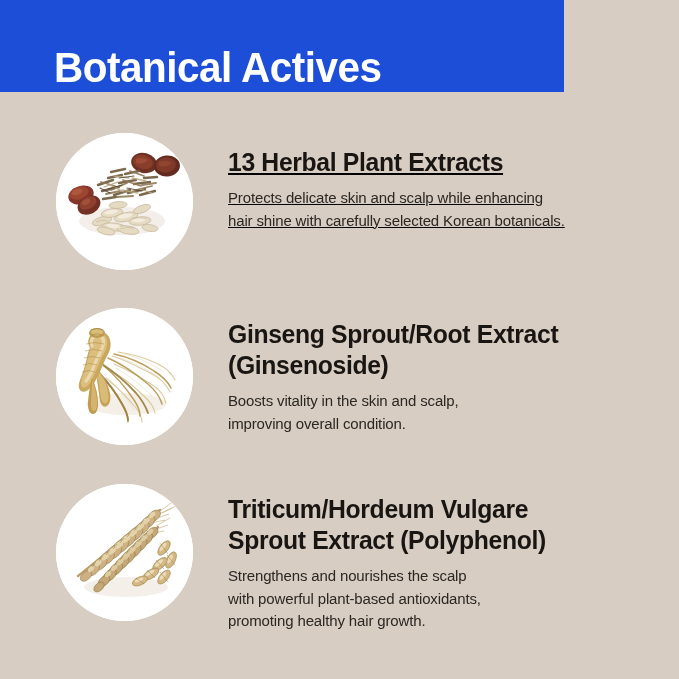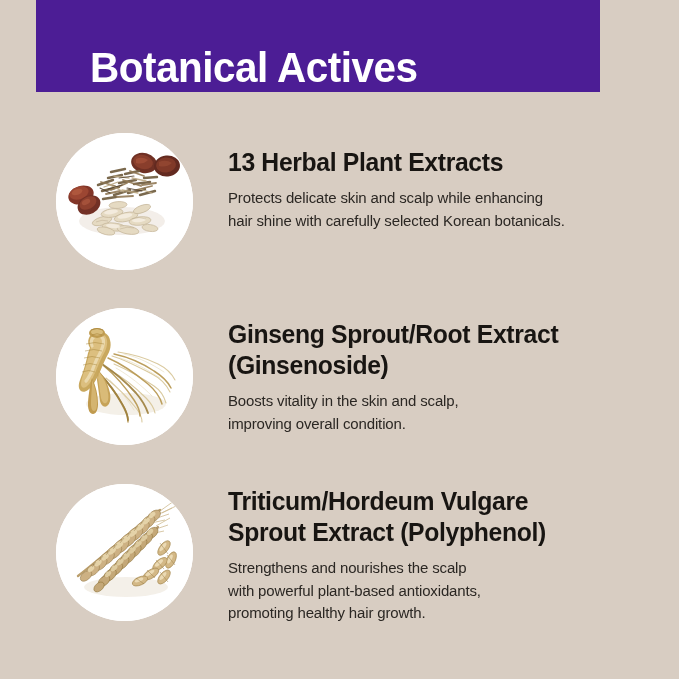--- a/index.html
+++ b/index.html
@@ -21,23 +21,22 @@
     height: 679px;
     background: #d8cdc2;
   }
   
   .header-band {
     position: absolute;
     left: 0;
     top: 0;
     width: 564px;
     height: 92px;
-    background: #4c1d95;
+    background: #1d4ed8;
     box-sizing: border-box;
-    margin-left: 36px;
   }
   .header-title {
     position: absolute;
     left: 54px;
     top: 42px;
     margin: 0;
     font-family: "Liberation Sans", sans-serif;
     font-size: 43px;
     font-weight: bold;
     line-height: 50px;
@@ -101,23 +100,23 @@
     margin: 9px 0 0 0;
     font-family: "Liberation Sans", sans-serif;
     font-size: 15.4px;
     font-weight: normal;
     line-height: 22.5px;
     letter-spacing: -0.15px;
     color: #2b2723;
     transform: scaleX(0.975);
     transform-origin: left top;
   }
-  .feature-row[data-row="0"] .feature-text { top: 14px; }
+  .feature-row[data-row="0"] .feature-text { top: 14px; text-decoration: underline; }
   .feature-row[data-row="1"] .feature-text { top: 11px; }
-  .feature-row[data-row="2"] .feature-text { top: 2px; }
+  .feature-row[data-row="2"] .feature-text { top: 10px; }
 </style>
 </head>
 <body>
 
 <div id="infographic">
 
   <div class="header-band">
     <h1 class="header-title">Botanical Actives</h1>
   </div>
 

